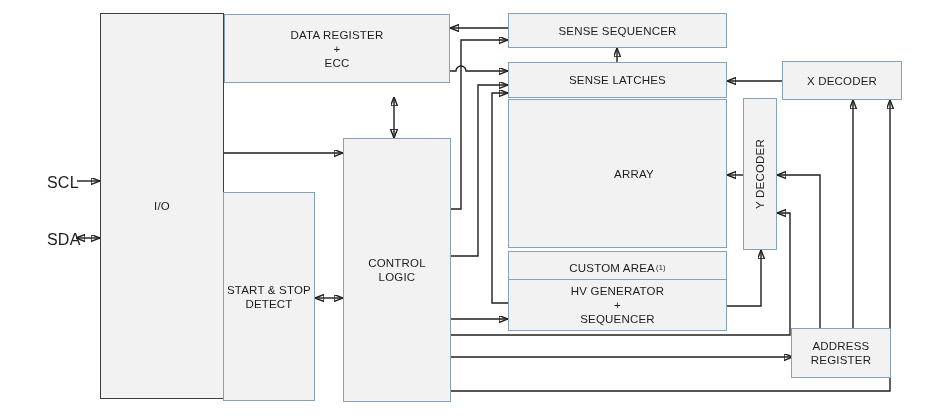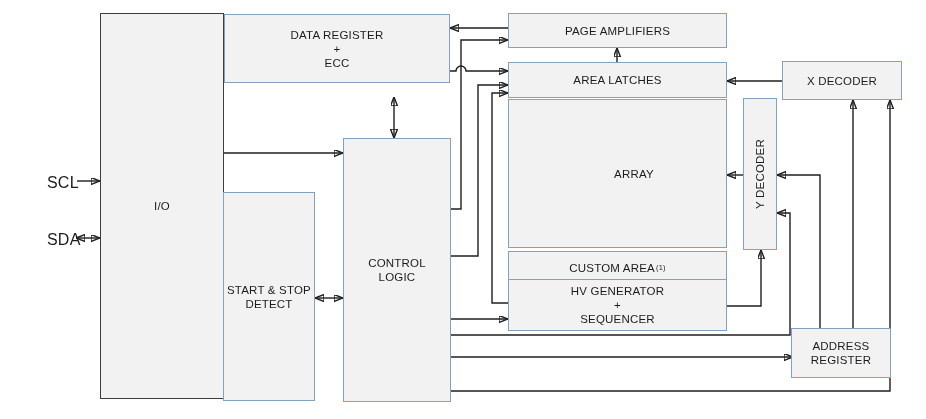--- a/index.html
+++ b/index.html
@@ -74,25 +74,25 @@
     <span>START &amp; STOP
 DETECT</span>
   </div>
 
   <div class="block" style="left:343px;top:138px;width:108px;height:264px;">
     <span>CONTROL
 LOGIC</span>
   </div>
 
   <div class="block" style="left:508px;top:13px;width:219px;height:35px;">
-    <span>PAGE AMPLIFIERS</span>
+    <span>SENSE SEQUENCER</span>
   </div>
 
   <div class="block" style="left:508px;top:62px;width:219px;height:36px;">
-    <span>AREA LATCHES</span>
+    <span>SENSE LATCHES</span>
   </div>
 
   <div class="block" style="left:508px;top:99px;width:219px;height:149px;padding-left:33px;">
     <span>ARRAY</span>
   </div>
 
   <div class="block" style="left:508px;top:251px;width:219px;height:33px;">
     <span>CUSTOM AREA</span>
       <sup>(1)</sup>
   </div>

